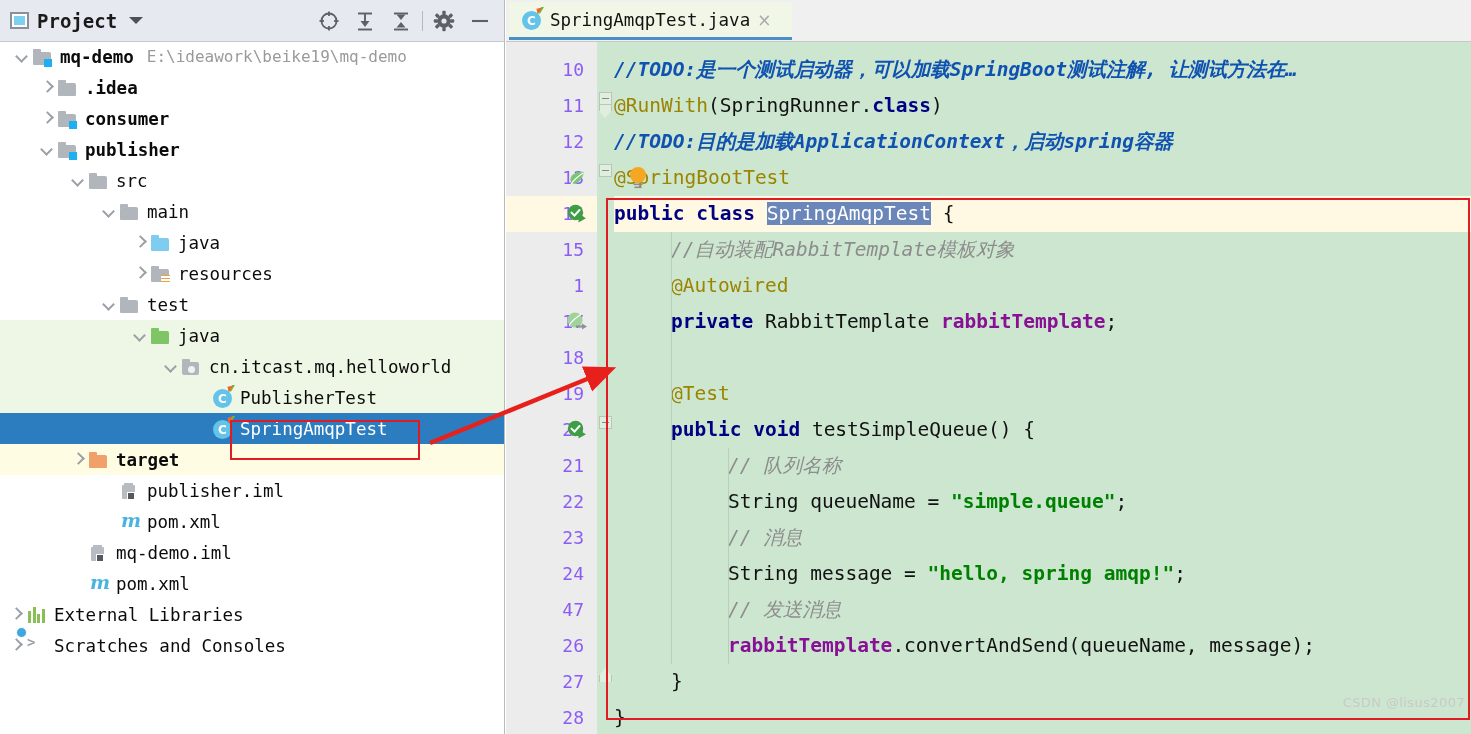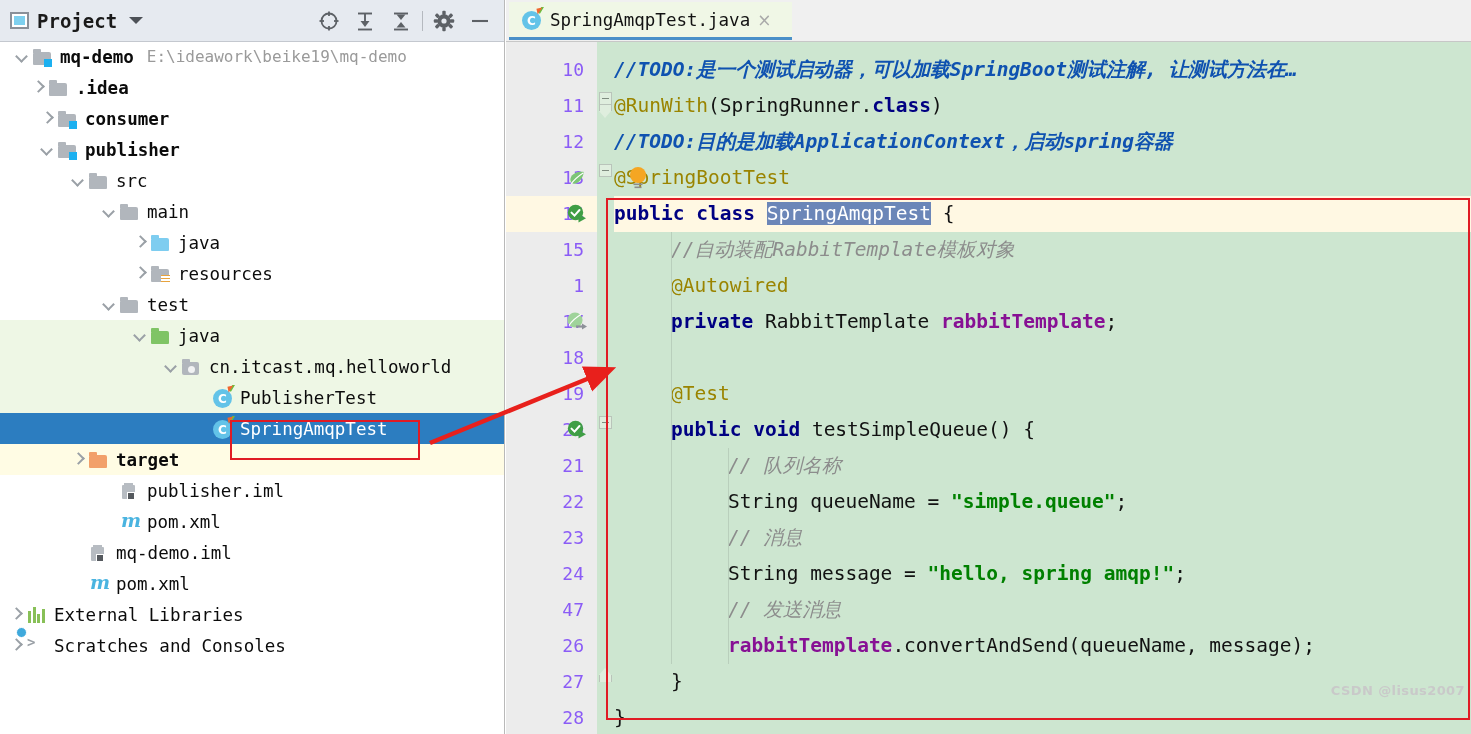--- a/index.html
+++ b/index.html
@@ -165,23 +165,23 @@
   .foldm .box:after{content:"";position:absolute;left:2px;top:5px;width:7px;height:1px;background:#7f8c80;}
   .foldm .tail{width:13px;height:9px;background:#dfeede;border-left:1px solid #b9c4ba;border-right:1px solid #b9c4ba;box-sizing:border-box;}
   .foldm .tip{width:0;height:0;border-left:6.5px solid transparent;border-right:6.5px solid transparent;border-top:7px solid #dfeede;}
 
   
   .red-rect{position:absolute;border:2px solid #e01b24;box-sizing:border-box;pointer-events:none;}
   #red-code-rect{left:606px;top:198px;width:864px;height:522px;}
   #red-tree-rect{left:230px;top:420px;width:190px;height:40px;}
 
   #watermark{
-    position:absolute;right:6px;bottom:36px;
+    position:absolute;right:6px;bottom:24px;
     font-family:"DejaVu Sans","Liberation Sans",sans-serif;
-    font-size:13px;color:#c9c9c9;letter-spacing:0.4px;font-weight:bold;
+    font-size:13px;color:#c9c9c9;letter-spacing:0.4px;
   }
   #arrow-svg{position:absolute;left:0;top:0;width:1471px;height:734px;pointer-events:none;}
 </style>
 </head>
 <body>
 
 <div id="app">
 
   <div id="project-panel">
 
@@ -244,21 +244,21 @@
 
     <div id="tree">
         <div class="row" style="padding-left: 12px; top: 0px; position: absolute; left: 4px; right: 0px;">
           <span class="arrow d"></span>
           <span class="ico">
             <span class="f-grey f-mod" style="position:absolute;left:0;top:4px;width:18px;height:13px;"></span>
           </span>
           <span class="lbl b">mq-demo</span>
           <span class="sub">E:\ideawork\beike19\mq-demo</span>
         </div>
-        <div class="row" style="padding-left: 32px; top: 31px; position: absolute; left: 0px; right: 9px;">
+        <div class="row" style="padding-left: 41px; top: 31px; position: absolute; left: 0px; right: 9px;">
           <span class="arrow r"></span>
           <span class="ico">
             <span class="f-grey" style="position:absolute;left:0;top:4px;width:18px;height:13px;"></span>
           </span>
           <span class="lbl b">.idea</span>
         </div>
         <div class="row" style="padding-left: 41px; top: 62px; position: absolute; left: 0px; right: 0px;">
           <span class="arrow r"></span>
           <span class="ico">
             <span class="f-grey f-mod" style="position:absolute;left:0;top:4px;width:18px;height:13px;"></span>

